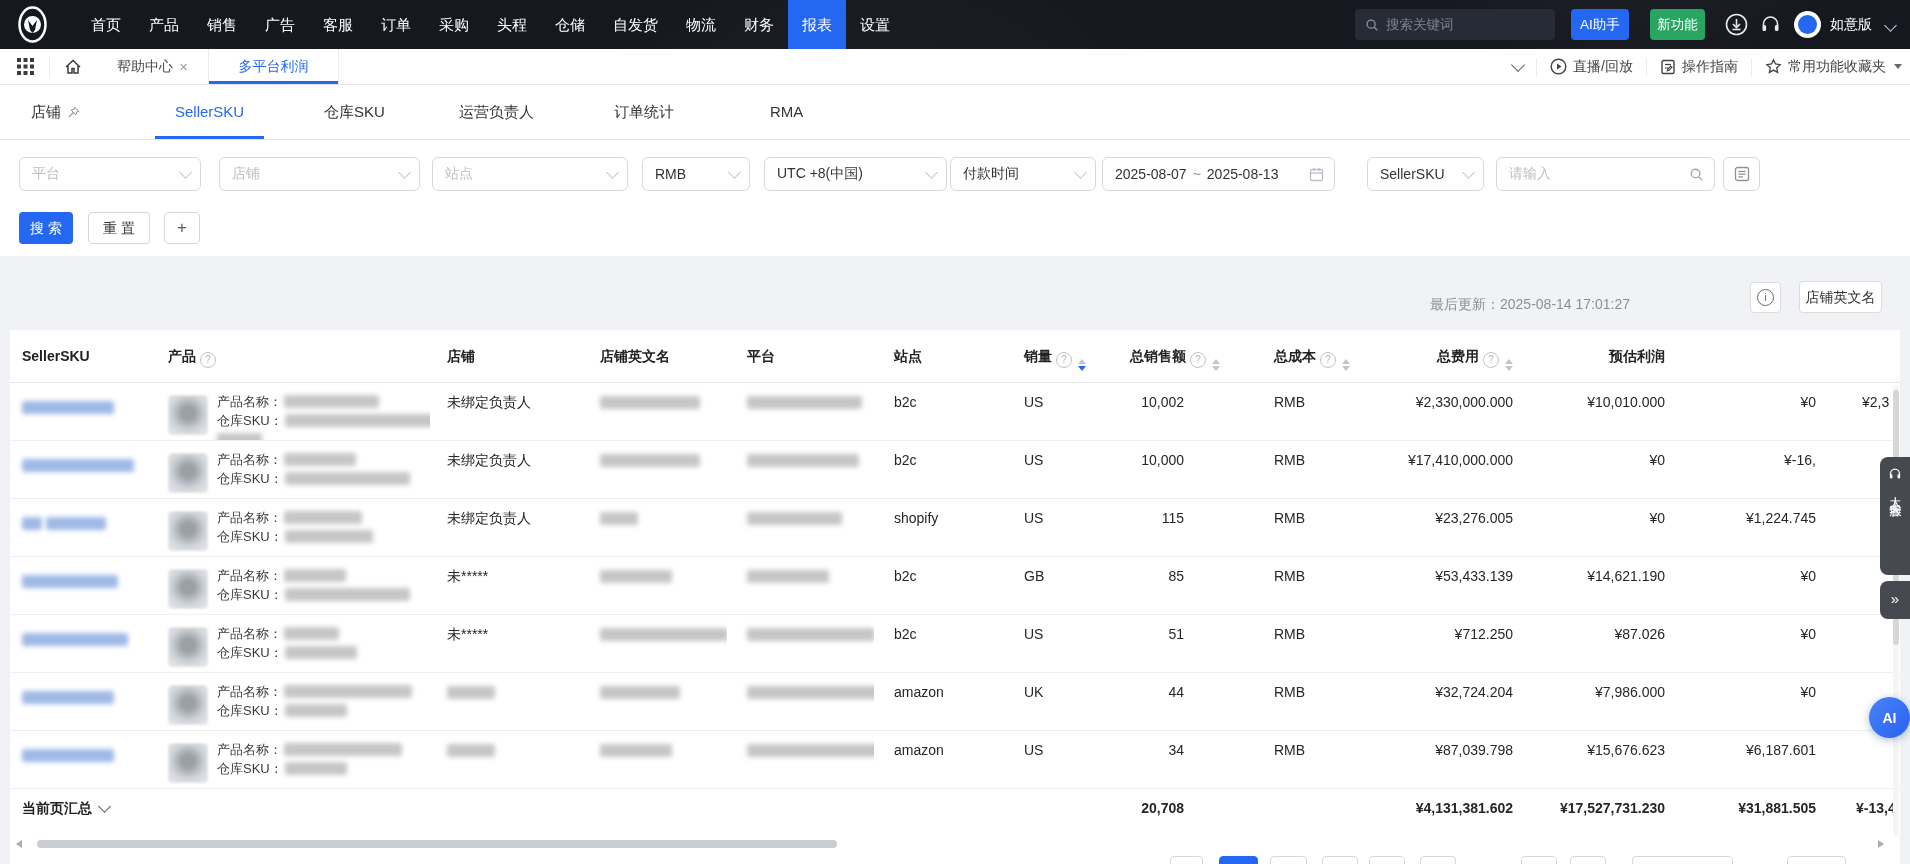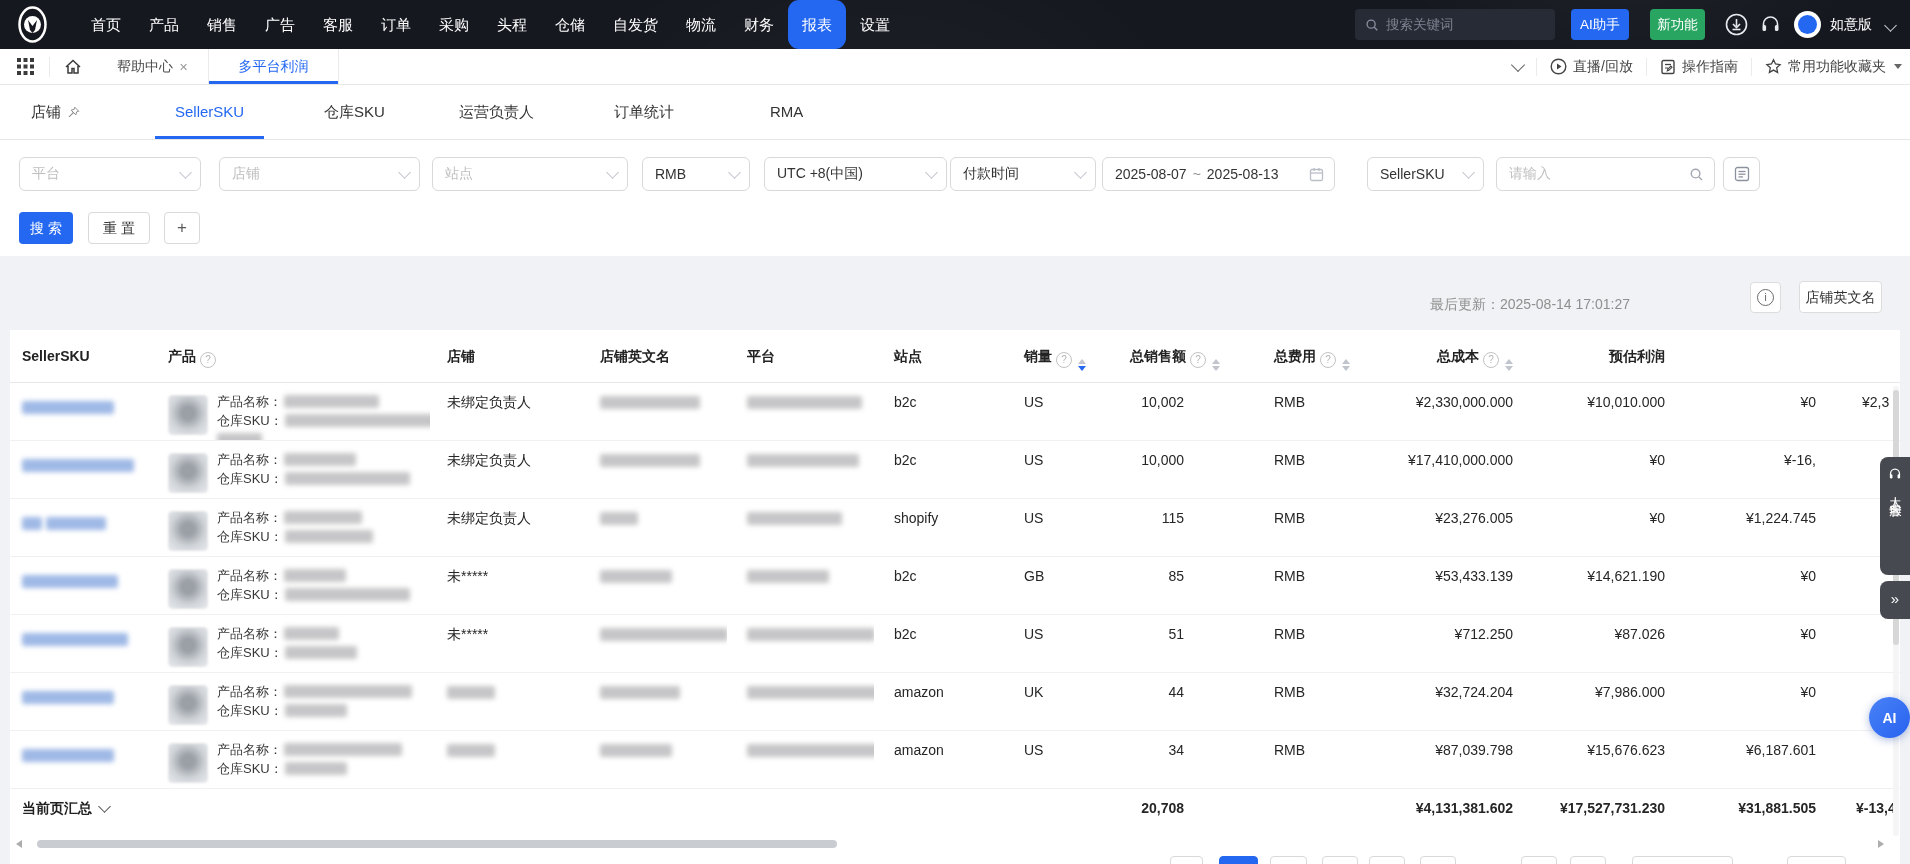--- a/index.html
+++ b/index.html
@@ -6,21 +6,21 @@
   body{width:1910px;height:864px;position:relative;overflow:hidden;
        font-family:"Liberation Sans","DejaVu Sans",sans-serif;background:#f0f2f5;color:#262626;}
   svg{display:block}
   
   .topnav{position:absolute;left:0;top:0;width:1910px;height:49px;background:#161820;
     background-image:radial-gradient(ellipse 420px 300px at 1630px -90px,rgba(255,255,255,.05),transparent 60%),
                      radial-gradient(ellipse 520px 340px at 880px 130px,rgba(255,255,255,.035),transparent 60%);}
   .logo{position:absolute;left:13px;top:5px;width:39px;height:39px;}
   .nav-menu{position:absolute;left:77px;top:0;height:49px;display:flex;}
   .nav-item{color:#fff;font-size:15px;padding:0 14px;height:49px;line-height:49px;cursor:pointer;white-space:nowrap;}
-  .nav-item.active{background:#2468f2;border-radius:11px;}
+  .nav-item.active{background:#2468f2;}
   .nav-search{position:absolute;left:1355px;top:9px;width:200px;height:31px;background:#272b36;border-radius:4px;
     display:flex;align-items:center;padding:0 10px;box-sizing:border-box;color:#7d8391;font-size:13.5px;gap:7px;}
   .btn-ai{position:absolute;left:1571px;top:9px;width:58px;height:31px;background:#2468f2;color:#fff;border-radius:4px;
     font-size:13.5px;text-align:center;line-height:31px;cursor:pointer;}
   .btn-new{position:absolute;left:1650px;top:9px;width:55px;height:31px;background:#27a561;color:#fff;border-radius:4px;
     font-size:13.5px;text-align:center;line-height:31px;cursor:pointer;}
   .tn-icon{position:absolute;top:12px;width:25px;height:25px;color:#e8eaee;cursor:pointer;}
   .avatar{position:absolute;left:1794px;top:11px;width:27px;height:27px;border-radius:50%;background:#fff;
     display:flex;align-items:center;justify-content:center;cursor:pointer;}
   .avatar i{display:block;width:19px;height:19px;border-radius:50%;background:#2468f2;}
@@ -344,25 +344,25 @@
       <div class="th"><span class="th-label">平台</span></div>
       <div class="th"><span class="th-label">站点</span></div>
       <div class="th"><span class="th-label">销量</span><span class="help">?</span><span class="carets">
           <i class="cu"></i>
           <i class="cd on"></i>
         </span></div>
       <div class="th"><span class="th-label">总销售额</span><span class="help">?</span><span class="carets">
           <i class="cu"></i>
           <i class="cd"></i>
         </span></div>
-      <div class="th"><span class="th-label">总费用</span><span class="help">?</span><span class="carets">
+      <div class="th"><span class="th-label">总成本</span><span class="help">?</span><span class="carets">
           <i class="cu"></i>
           <i class="cd"></i>
         </span></div>
-      <div class="th"><span class="th-label">总成本</span><span class="help">?</span><span class="carets">
+      <div class="th"><span class="th-label">总费用</span><span class="help">?</span><span class="carets">
           <i class="cu"></i>
           <i class="cd"></i>
         </span></div>
       <div class="th"><span class="th-label">预估利润</span></div>
     </div>
   <div id="tbody">
       <div class="tr tgrid">
         <div class="td seller"><span class="blur bl-blue" style="width: 92px;"></span></div>
         <div class="td prod">
           <div class="pimg"></div>

